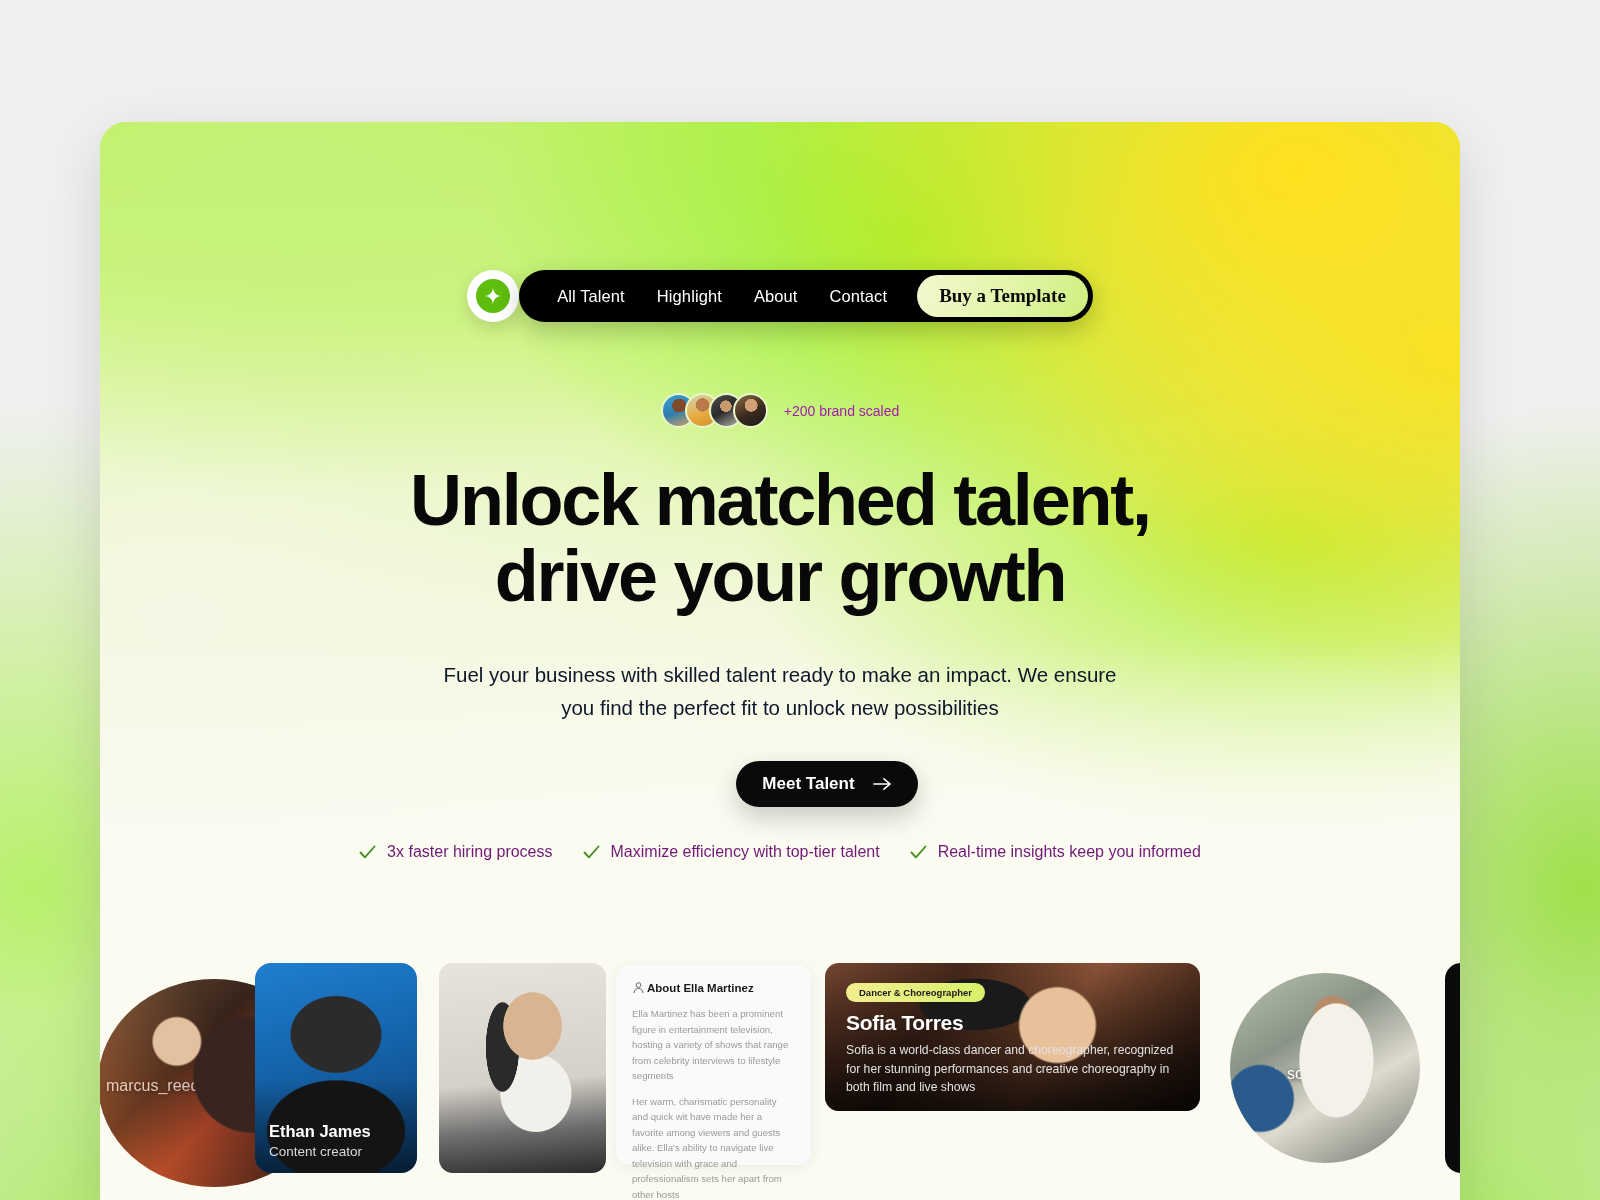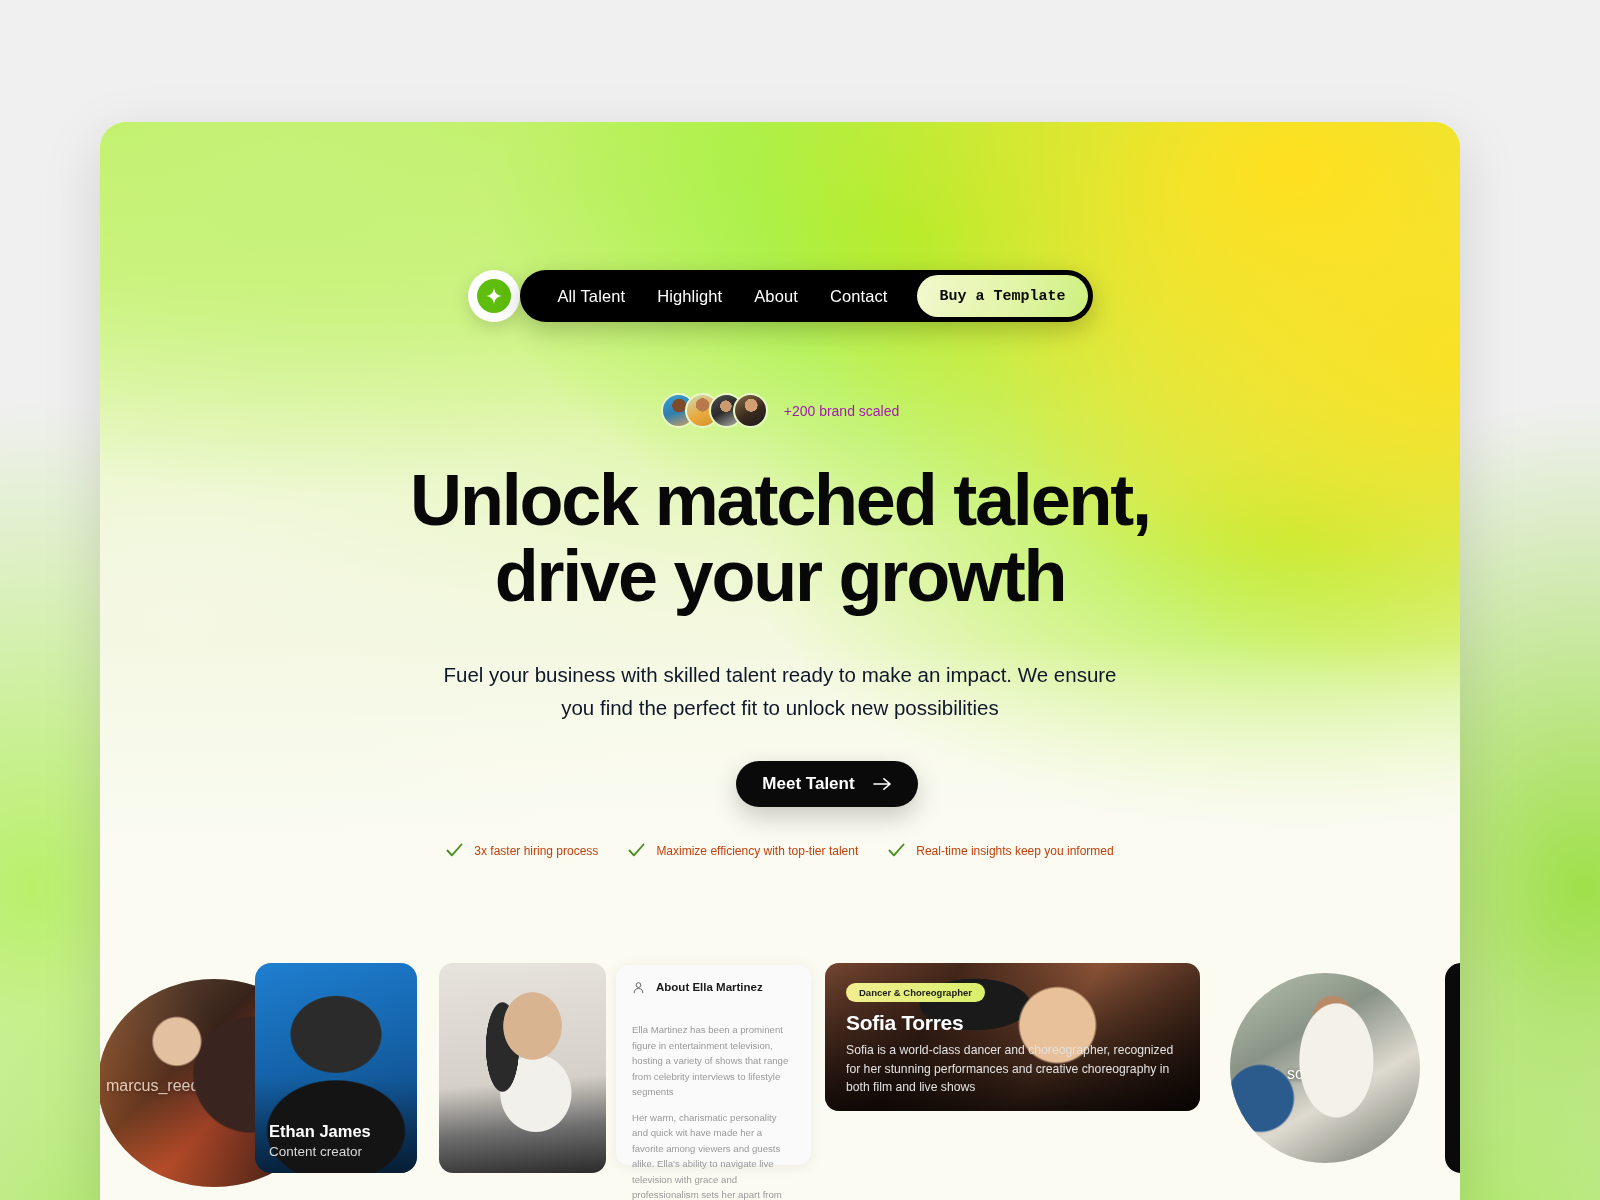--- a/index.html
+++ b/index.html
@@ -72,23 +72,23 @@
     box-shadow:0 8px 26px rgba(0,0,0,.22);
   }
   .nav-link{
     color:#ffffff; font-size:16.5px; letter-spacing:.1px;
     padding:0 16px; line-height:52px; cursor:pointer; white-space:nowrap;
   }
   .nav-cta{
     margin-left:14px;
     height:42px; padding:0 22px; border-radius:22px;
     background:linear-gradient(110deg,#f3f8cf 0%,#e2f5a8 55%,#cdef7d 100%);
-    color:#0a0a0a; font-size:15px; font-weight:700;
+    color:#0a0a0a; font-size:19px; font-weight:700;
     display:flex; align-items:center; white-space:nowrap; cursor:pointer;
-    border:none; font-family:Liberation Mono, monospace;
+    border:none; font-family:Liberation Serif, serif;
   }
 
   
   .proof{
     position:absolute; top:271px; left:0; width:100%;
     display:flex; align-items:center; justify-content:center; gap:16px;
   }
   .avatars{ display:flex; }
   .avatar{
     width:35px; height:35px; border-radius:50%;
@@ -132,21 +132,21 @@
     font-family:inherit;
     box-shadow:0 10px 26px rgba(0,0,0,.2);
   }
 
   
   .features{
     position:absolute; top:721px; left:0; width:100%;
     display:flex; justify-content:center; align-items:center; gap:30px;
   }
   .feature{ display:flex; align-items:center; gap:11px; }
-  .feature-label{ font-size:12px; color:#c2410c; }
+  .feature-label{ font-size:16px; color:#701a75; }
 
   
   .strip{ position:absolute; top:841px; left:0; width:100%; height:240px; }
 
   .circle-card{
     position:absolute; width:132px; height:208px; border-radius:50%/50%;
     overflow:hidden;
   }
   .circle-card .uname{
     position:absolute; left:8px; bottom:92px;
@@ -193,21 +193,21 @@
       radial-gradient(ellipse 24% 22% at 56% 30%, #d9b490 0 72%, rgba(0,0,0,0) 74%),
       radial-gradient(ellipse 14% 30% at 38% 40%, #2a2a2a 0 70%, rgba(0,0,0,0) 72%),
       radial-gradient(ellipse 30% 26% at 58% 62%, #f2f0ea 0 70%, rgba(0,0,0,0) 72%);
   }
 
   .ella-about{
     position:absolute; left:516px; top:2px; width:195px; height:200px;
     background:#fafafa; border-radius:13px; padding:16px 16px 0 16px;
     box-shadow:0 2px 14px rgba(0,0,0,.07);
   }
-  .about-head{ display:flex; align-items:flex-start; gap:11px; margin-bottom:28px; }
+  .about-head{ display:flex; align-items:center; gap:2px; margin-bottom:12px; }
   .about-title{ font-size:11.5px; font-weight:700; color:#1a1a1a; }
   .about-p{ font-size:9.6px; line-height:1.62; color:#9a9a9a; margin-bottom:10px; }
 
   .sofia{
     position:absolute; left:725px; top:0; width:375px; height:148px;
     border-radius:14px; overflow:hidden;
     background:linear-gradient(120deg,#7c4a34 0%,#4a2a1c 30%,#93583a 60%,#2a1810 100%);
   }
   .sofia::after{
     content:""; position:absolute; inset:0;

